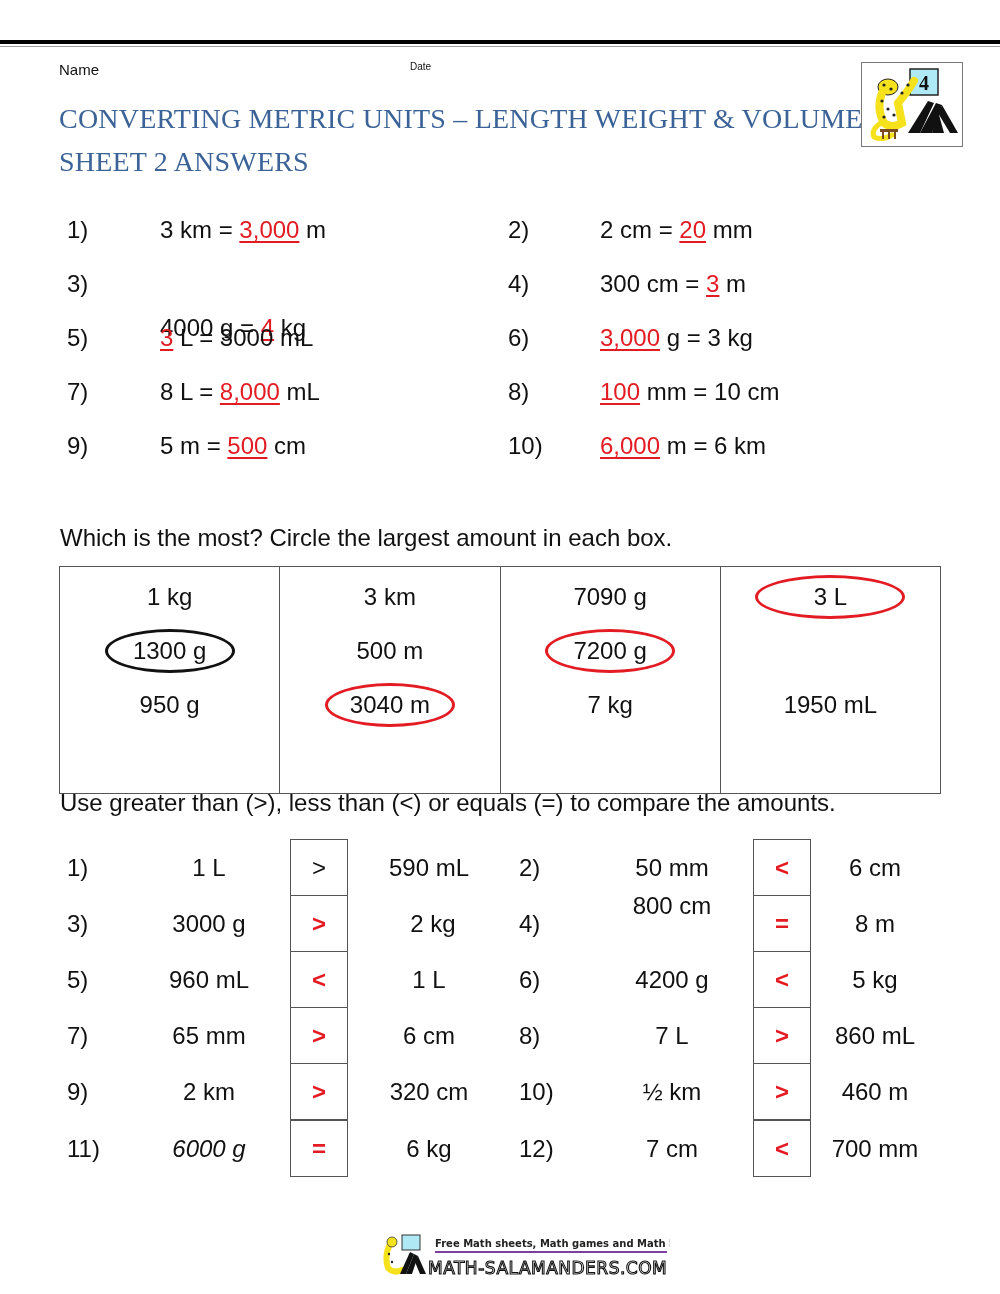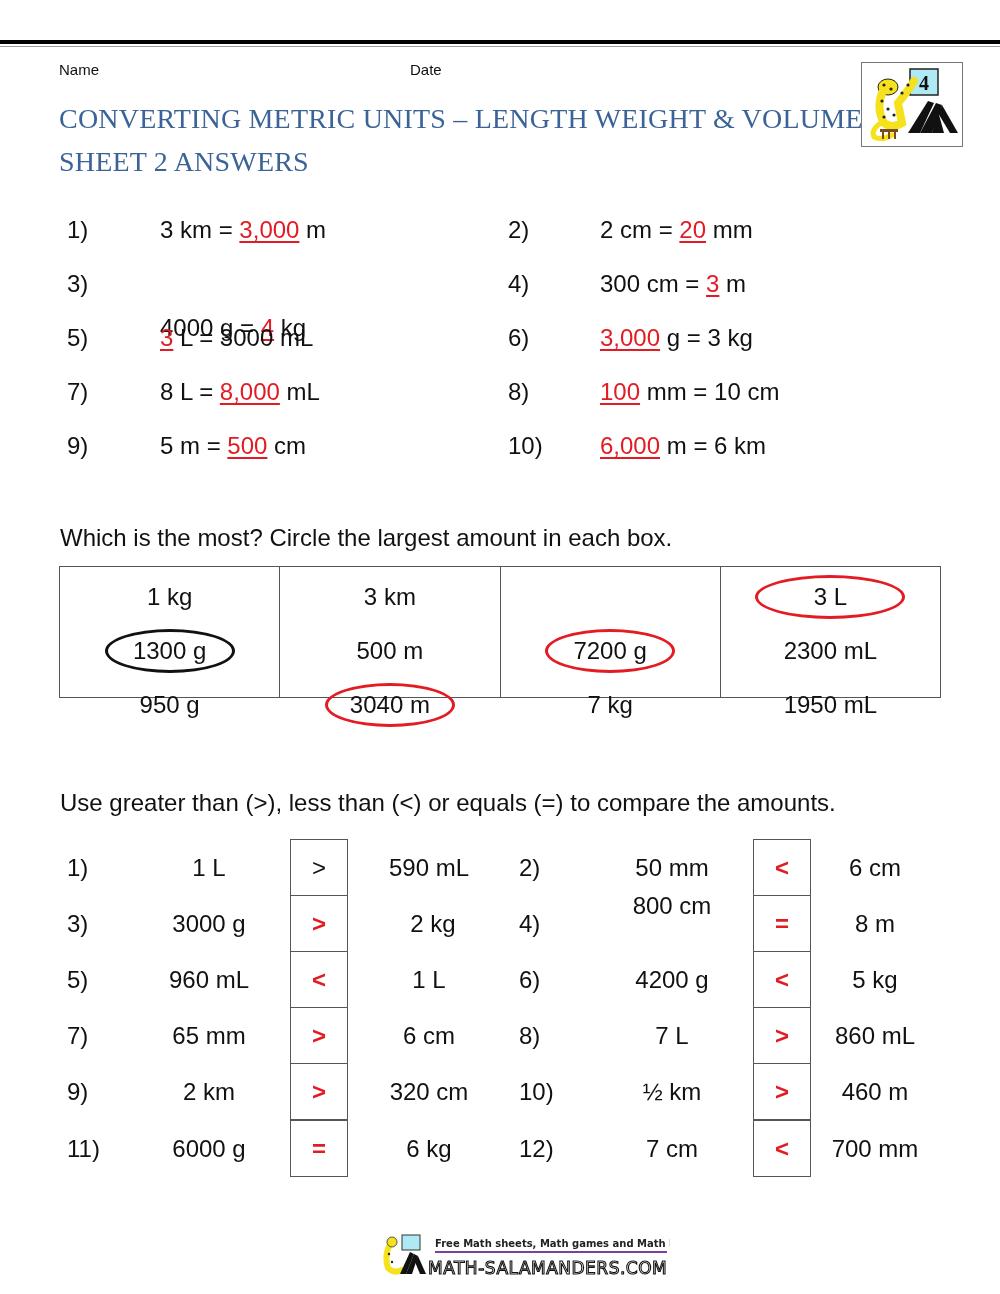--- a/index.html
+++ b/index.html
@@ -3,34 +3,34 @@
 <meta charset="utf-8">
 <style>
   * { box-sizing: border-box; margin: 0; padding: 0; }
   html, body { width: 1000px; height: 1294px; background: #ffffff; overflow: hidden; }
   body { position: relative; font-family: "Liberation Sans", "DejaVu Sans", sans-serif; color: #111; }
 
   .rule-thick { position: absolute; left: 0; top: 40px; width: 1000px; height: 4px; background: #000; }
   .rule-thin  { position: absolute; left: 0; top: 46px; width: 1000px; height: 1px; background: #999; }
 
   .label-name { position: absolute; left: 59px; top: 61px; font-size: 15px; }
-  .label-date { position: absolute; left: 410px; top: 61px; font-size: 15px; }
+  .label-date { position: absolute; left: 410px; top: 61px; font-size: 10px; }
 
   .title { position: absolute; left: 59px; font-family: "Liberation Serif", "DejaVu Serif", serif; font-size: 28px; color: #3b6397; letter-spacing: 0.2px; white-space: nowrap; }
   .title.l1 { top: 103px; }
   .title.l2 { top: 146px; }
 
   .logo-box { position: absolute; left: 861px; top: 62px; width: 102px; height: 85px; border: 1px solid #777; background: #fff; }
 
   .q { position: absolute; font-size: 24px; white-space: nowrap; }
   .ans { color: #e31b23; text-decoration: underline; text-decoration-thickness: 2px; text-underline-offset: 3px; }
 
   .instr { position: absolute; left: 60px; font-size: 24px; white-space: nowrap; }
 
-  .compare-table { position: absolute; left: 59px; top: 566px; width: 882px; height: 132px; border: 1px solid #555; display: flex; }
+  .compare-table { position: absolute; left: 59px; top: 566px; width: 882px; height: 228px; border: 1px solid #555; display: flex; }
   .compare-cell { flex: 1; position: relative; border-right: 1px solid #555; }
   .compare-cell:last-child { border-right: none; }
   .compare-item { position: absolute; left: 0; right: 0; text-align: center; font-size: 24px; }
   .compare-item .txt { position: relative; z-index: 2; }
   .oval { position: absolute; left: 50%; top: 50%; width: 130px; height: 44px; transform: translate(-50%, -50%); border-radius: 50%; border: 3px solid #e31b23; z-index: 1; }
   .oval.black { border-color: #111; }
 
   .cmp-num { position: absolute; font-size: 24px; }
   .cmp-val { position: absolute; font-size: 24px; text-align: center; width: 160px; }
   .sym-box { position: absolute; width: 58px; height: 57px; border: 1px solid #555; text-align: center; line-height: 55px; font-size: 24px; font-weight: bold; color: #e31b23; }
@@ -110,26 +110,26 @@
     <div class="compare-item" style="top:16px;"><span class="txt">1 kg</span></div>
     <div class="compare-item" style="top:70px;"><span class="oval black"></span><span class="txt">1300 g</span></div>
     <div class="compare-item" style="top:124px;"><span class="txt">950 g</span></div>
   </div>
   <div class="compare-cell">
     <div class="compare-item" style="top:16px;"><span class="txt">3 km</span></div>
     <div class="compare-item" style="top:70px;"><span class="txt">500 m</span></div>
     <div class="compare-item" style="top:124px;"><span class="oval"></span><span class="txt">3040 m</span></div>
   </div>
   <div class="compare-cell">
+    <div class="compare-item" style="top:16px;"><span class="txt">7090 g</span></div>
     <div class="compare-item" style="top:70px;"><span class="oval"></span><span class="txt">7200 g</span></div>
     <div class="compare-item" style="top:124px;"><span class="txt">7 kg</span></div>
   </div>
   <div class="compare-cell">
     <div class="compare-item" style="top:16px;"><span class="oval" style="width:150px;"></span><span class="txt">3 L</span></div>
-    <div class="compare-item" style="top:70px;"><span class="txt">2300 mL</span></div>
     <div class="compare-item" style="top:124px;"><span class="txt">1950 mL</span></div>
   </div>
 </div>
 
 <div class="instr" style="top:789px;">Use greater than (&gt;), less than (&lt;) or equals (=) to compare the amounts.</div>
 
 <div>
 
   <div class="cmp-num" style="left:67px; top:854px;">1)</div>
   <div class="cmp-val" style="left:129px; top:854px;">1 L</div>
@@ -150,21 +150,21 @@
   <div class="cmp-val" style="left:129px; top:1022px;">65 mm</div>
   <div class="sym-box" style="left:290px; top:1007px;">&gt;</div>
   <div class="cmp-val" style="left:349px; top:1022px;">6 cm</div>
 
   <div class="cmp-num" style="left:67px; top:1078px;">9)</div>
   <div class="cmp-val" style="left:129px; top:1078px;">2 km</div>
   <div class="sym-box" style="left:290px; top:1063px;">&gt;</div>
   <div class="cmp-val" style="left:349px; top:1078px;">320 cm</div>
 
   <div class="cmp-num" style="left:67px; top:1135px;">11)</div>
-  <div class="cmp-val" style="left:129px; top:1135px;">6000 g</div>
+  <div class="cmp-val" style="left:129px; top:1135px;font-style:italic;">6000 g</div>
   <div class="sym-box" style="left:290px; top:1120px;">=</div>
   <div class="cmp-val" style="left:349px; top:1135px;">6 kg</div>
 
   <div class="cmp-num" style="left:519px; top:854px;">2)</div>
   <div class="cmp-val" style="left:592px; top:854px;">50 mm</div>
   <div class="sym-box" style="left:753px; top:839px;">&lt;</div>
   <div class="cmp-val" style="left:795px; top:854px;">6 cm</div>
 
   <div class="cmp-num" style="left:519px; top:910px;">4)</div>
   <div class="cmp-val" style="left:592px; top:892px;">800 cm</div>

